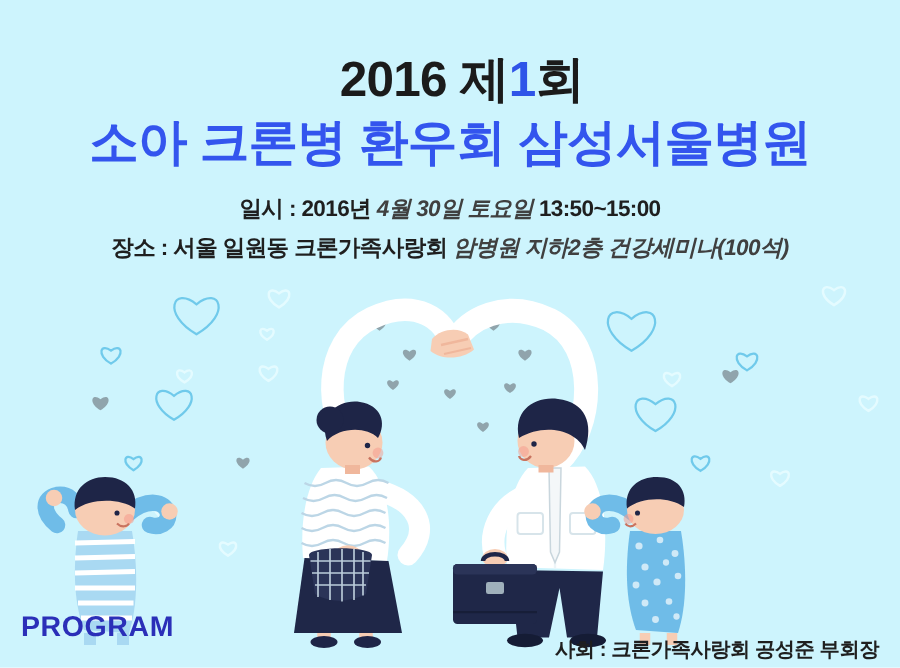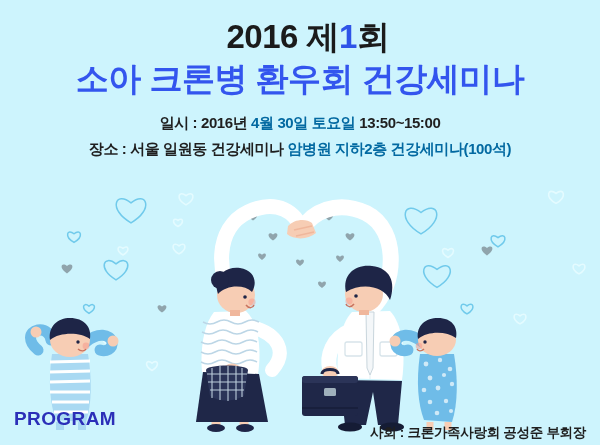--- a/index.html
+++ b/index.html
@@ -30,21 +30,21 @@
   
   #header-block {
     position: absolute;
     top: 0;
     left: 0;
     width: 600px;
     text-align: center;
     z-index: 6;
   }
   #title-line-1 {
-    margin-top: 20px;
+    margin-top: 36px;
     font-size: 33px;
     font-weight: bold;
     letter-spacing: -0.5px;
     color: #1b1b1b;
     line-height: 1.05;
     white-space: nowrap;
     padding-left: 16px;
   }
   #title-line-1 .accent {
     color: #2f54e8;
@@ -65,21 +65,22 @@
     letter-spacing: -0.4px;
     white-space: nowrap;
   }
   #meta-when {
     margin-top: 17px;
   }
   #meta-where {
     margin-top: 7px;
   }
   .meta-line .accent {
-    color: #0369a1;
+    color: #404040;
+    font-style: italic;
   }
 
   
   #illustration {
     position: absolute;
     left: 0;
     top: 182px;
     width: 600px;
     height: 250px;
     z-index: 4;
@@ -215,25 +216,25 @@
             C 251.68 276.699, 254.02 282.4275, 247 286.446 Z" fill="#7b8a90" opacity="0.75"></path>
       <path d="M 322 287.952
             C 315.76 284.38, 317.84 279.288, 322 282.632
             C 326.16 279.288, 328.24 284.38, 322 287.952 Z" fill="#7b8a90" opacity="0.75"></path>
     </svg>
 
   <div id="header-block">
 
     <div id="title-line-1"><span>2016 제</span><span class="accent">1</span><span>회</span></div>
 
-    <div id="title-line-2">소아 크론병 환우회 건강세미나</div>
+    <div id="title-line-2">소아 크론병 환우회 삼성서울병원</div>
 
     <div class="meta-line" id="meta-when"><span>일시 : 2016년</span><span>&nbsp;</span><span class="accent">4월 30일 토요일</span><span>&nbsp;</span><span>13:50~15:00</span></div>
 
-    <div class="meta-line" id="meta-where"><span>장소 : 서울 일원동 건강세미나</span><span>&nbsp;</span><span class="accent">암병원 지하2층 건강세미나(100석)</span></div>
+    <div class="meta-line" id="meta-where"><span>장소 : 서울 일원동 크론가족사랑회</span><span>&nbsp;</span><span class="accent">암병원 지하2층 건강세미나(100석)</span></div>
 
   </div>
 
   <svg id="illustration" viewBox="0 0 600 250" width="600" height="250" aria-hidden="true">
 
     <g>
 
       <path d="M236 118 C 216 96, 214 46, 248 30 C 278 16, 297 32, 300 46" fill="none" stroke="#ffffff" stroke-width="15" stroke-linecap="round"></path>
 
       <path d="M372 126 C 396 104, 400 48, 366 31 C 336 17, 312 31, 303 46" fill="none" stroke="#ffffff" stroke-width="16" stroke-linecap="round"></path>

